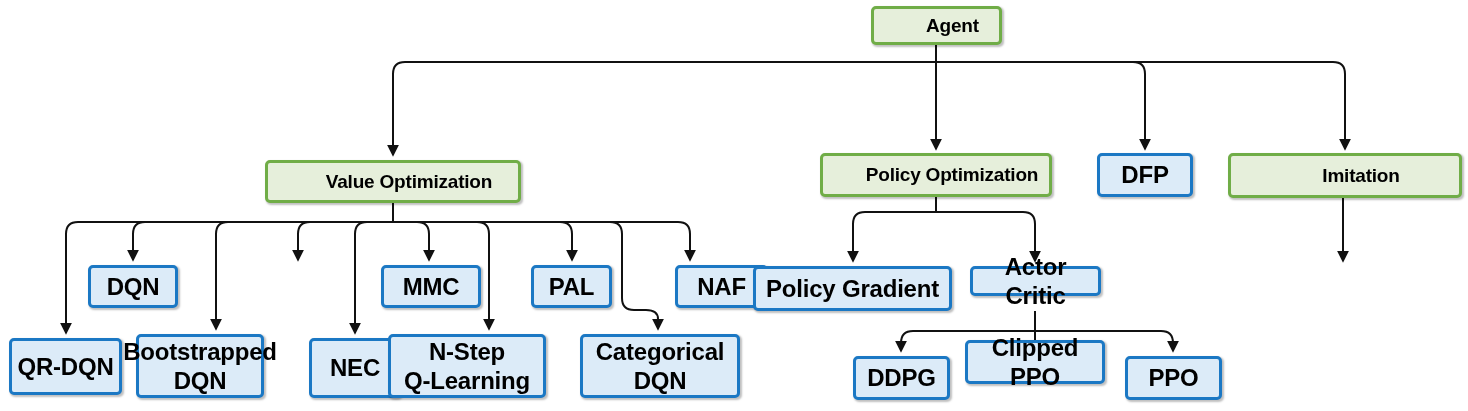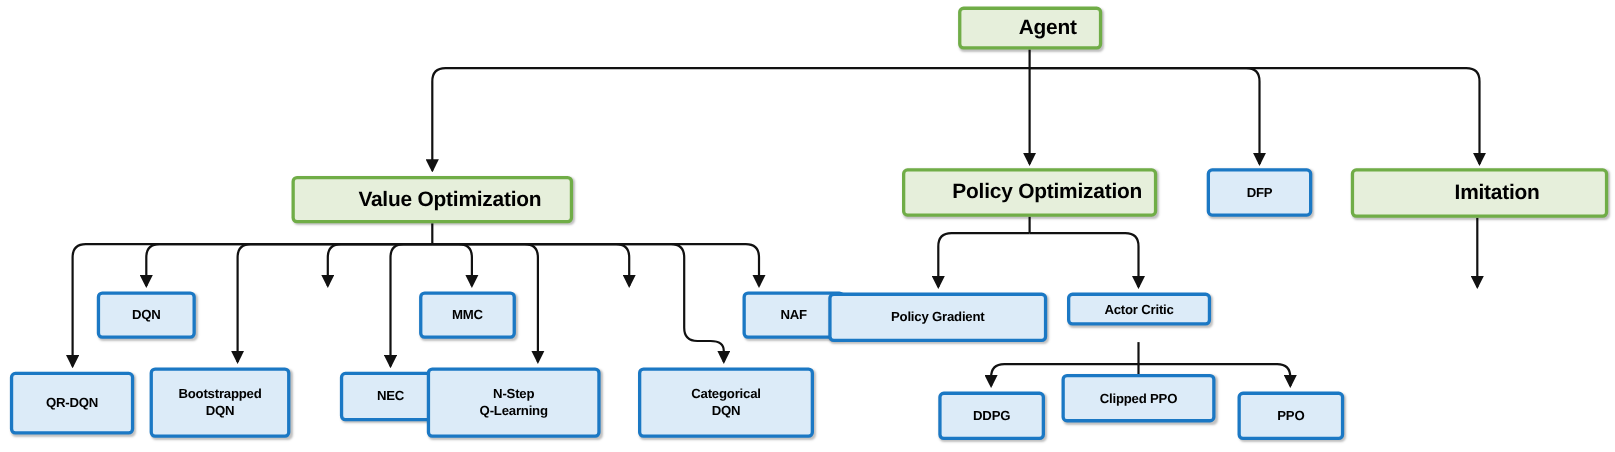--- a/index.html
+++ b/index.html
@@ -23,21 +23,21 @@
   #arrowhead path { fill: var(--line); stroke: none; }
   .node {
     position: absolute;
     box-sizing: border-box;
     display: flex;
     align-items: center;
     justify-content: center;
     text-align: center;
     font-weight: bold;
     color: #000;
-    font-size: 12px;
+    font-size: 24px;
     line-height: 1.22;
     white-space: pre-line;
     border-radius: 5px;
     letter-spacing: -0.2px;
     box-shadow: 1.5px 1.5px 2px rgba(0,0,0,0.25);
   }
   .node.green { background: var(--green-fill); border: 3px solid var(--green-border); font-size: 19px; padding-left: 32px; }
   .node.blue  { background: var(--blue-fill);  border: 3px solid var(--blue-border); }
 </style>
 </head>
@@ -83,27 +83,28 @@
   </svg>
 
   <div class="node green" style="left:871px; top:6px;   width:131px; height:39px;">Agent</div>
 
   <div class="node green" style="left:265px; top:160px; width:256px; height:43px;">Value Optimization</div>
   <div class="node green" style="left:820px; top:153px; width:232px; height:44px;">Policy Optimization</div>
   <div class="node blue" style="left:1097px;top:153px; width:96px;  height:44px;">DFP</div>
   <div class="node green" style="left:1228px;top:153px; width:234px; height:45px;">Imitation</div>
 
   <div class="node blue" style="left:88px;  top:265px; width:90px; height:43px;">DQN</div>
-  <div class="node blue" style="left:381px; top:265px; width:88px; height:43px;">MMC</div>
+  <div class="node blue" style="left:381px; top:265px; width:100px; height:43px;">MMC</div>
+  <div class="node blue" style="left:531px; top:265px; width:81px; height:43px;">PAL</div>
   <div class="node blue" style="left:644px; top:265px; width:93px; height:43px;margin-left:31px;">NAF</div>
 
   <div class="node blue" style="left:9px;   top:338px; width:113px; height:57px;text-align:center;">QR-DQN</div>
   <div class="node blue" style="left:136px; top:334px; width:128px; height:64px;">Bootstrapped
 DQN</div>
-  <div class="node blue" style="left:309px; top:338px; width:92px;  height:45px;text-align:center;">NEC</div>
+  <div class="node blue" style="left:309px; top:338px; width:92px;  height:60px;text-align:center;">NEC</div>
   <div class="node blue" style="left:388px; top:334px; width:158px; height:64px;">N-Step
 Q-Learning</div>
   <div class="node blue" style="left:580px; top:334px; width:160px; height:64px;">Categorical
 DQN</div>
 
   <div class="node blue" style="left:753px; top:266px; width:199px; height:45px;">Policy Gradient</div>
   <div class="node blue" style="left:970px; top:266px; width:131px; height:30px;">Actor Critic</div>
 
   <div class="node blue" style="left:853px; top:356px; width:97px;  height:44px;">DDPG</div>
   <div class="node blue" style="left:965px; top:340px; width:140px; height:44px;">Clipped PPO</div>

